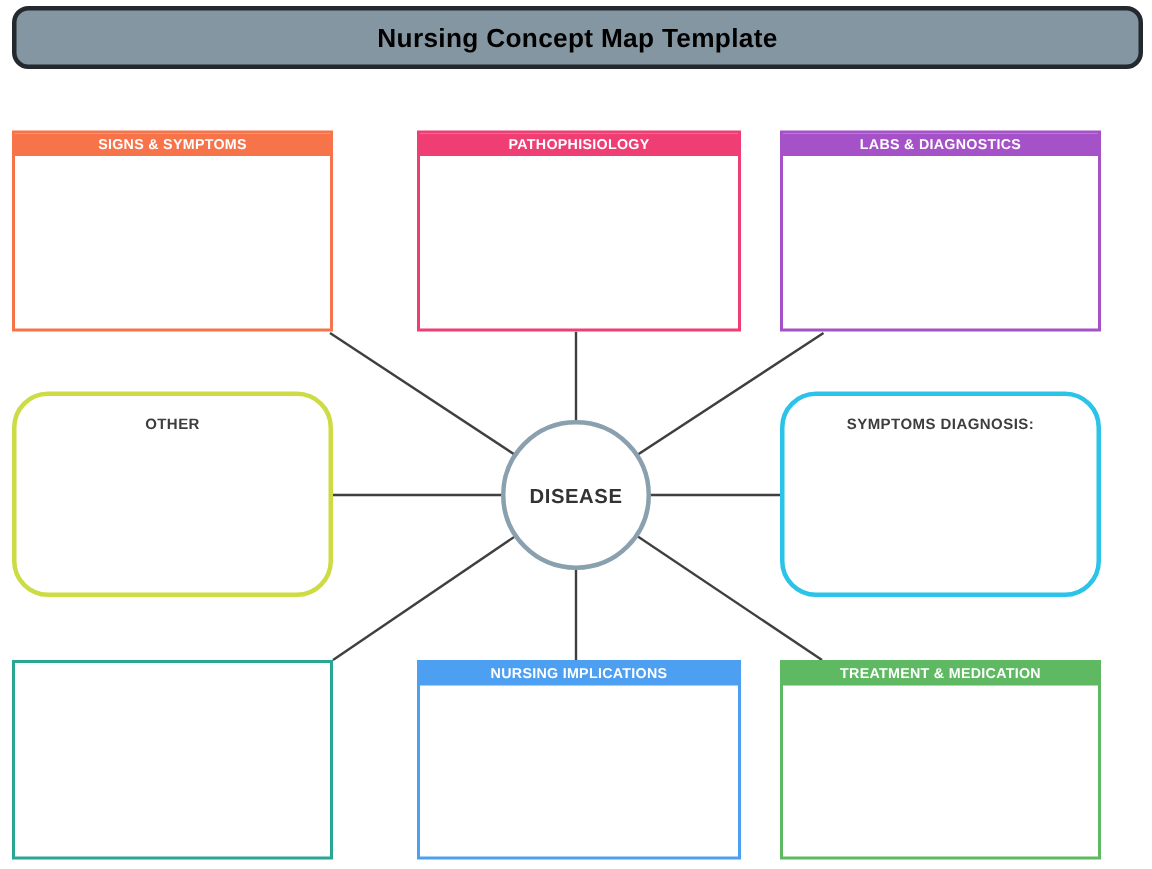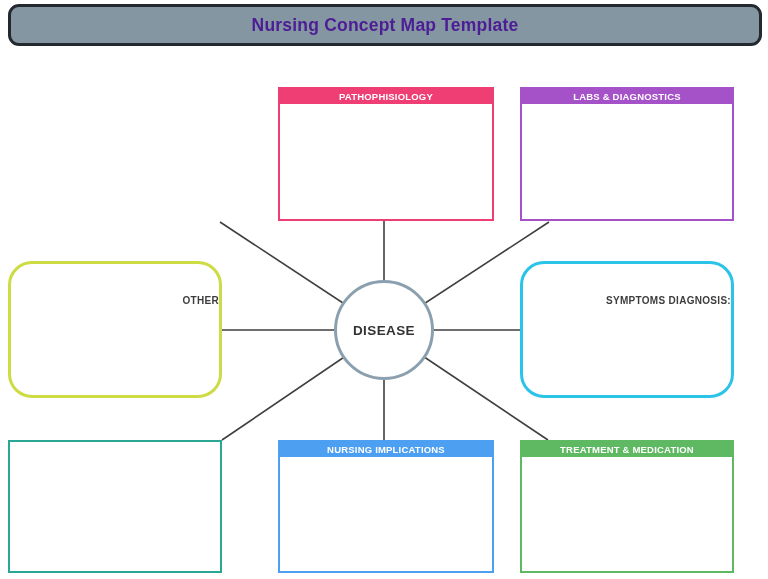--- a/index.html
+++ b/index.html
@@ -8,21 +8,21 @@
 
   
   .title-bar{
     position:absolute;left:8px;top:4px;width:754px;height:42px;
     background:var(--fill,#8496A1);
     border:3px solid var(--stroke,#23292e);
     border-radius:11px;box-sizing:border-box;
     display:flex;align-items:center;justify-content:center;
   }
   .title-bar h1{
-    margin:0;font-size:17.5px;font-weight:bold;color:#4c1d95;letter-spacing:0.2px;
+    margin:0;font-size:17.5px;font-weight:bold;color:#000000;letter-spacing:0.2px;
   }
 
   
   .connectors{position:absolute;left:0;top:0;width:768px;height:579px;}
   .connectors line{stroke:var(--connector,#3F3F3F);stroke-width:1.6;}
 
   
   .col-l{left:8px;width:214px;}
   .col-m{left:278px;width:216px;}
   .col-r{left:520px;width:214px;}
@@ -44,21 +44,21 @@
   .node-title{
     color:#ffffff;font-weight:bold;font-size:9.5px;letter-spacing:0.2px;
     white-space:nowrap;
   }
   .node-body{flex:1;background:#ffffff;margin:2px;}
 
   
   .outline-node{
     border:3px solid var(--accent,#888);
     border-radius:24px;
-    text-align:right;padding-top:26px;
+    text-align:center;padding-top:9px;
   }
   .outline-title{
     font-size:10px;font-weight:bold;color:#3d3d3d;letter-spacing:0.3px;
   }
 
   
   .disease-circle{
     position:absolute;left:334px;top:280px;width:100px;height:100px;
     border-radius:50%;
     border:3px solid var(--accent,#8BA0AE);
@@ -80,20 +80,26 @@
     <line x1="384" y1="330" x2="384" y2="221"></line>
     <line x1="384" y1="330" x2="384" y2="440"></line>
     <line x1="384" y1="330" x2="222" y2="330"></line>
     <line x1="384" y1="330" x2="548" y2="330"></line>
     <line x1="384" y1="330" x2="220" y2="222"></line>
     <line x1="384" y1="330" x2="549" y2="222"></line>
     <line x1="384" y1="330" x2="222" y2="440"></line>
     <line x1="384" y1="330" x2="548" y2="440"></line>
   </svg>
 
+  <div class="node header-node col-l row-t" style="--accent: #F7744B;">
+    <div class="node-header">
+      <span class="node-title">SIGNS &amp; SYMPTOMS</span>
+    </div>
+    <div class="node-body"></div>
+  </div>
 
   <div class="node header-node col-m row-t" style="--accent: #EF3E74;">
     <div class="node-header">
       <span class="node-title">PATHOPHISIOLOGY</span>
     </div>
     <div class="node-body"></div>
   </div>
 
   <div class="node header-node col-r row-t" style="--accent: #A551C8;">
     <div class="node-header">

